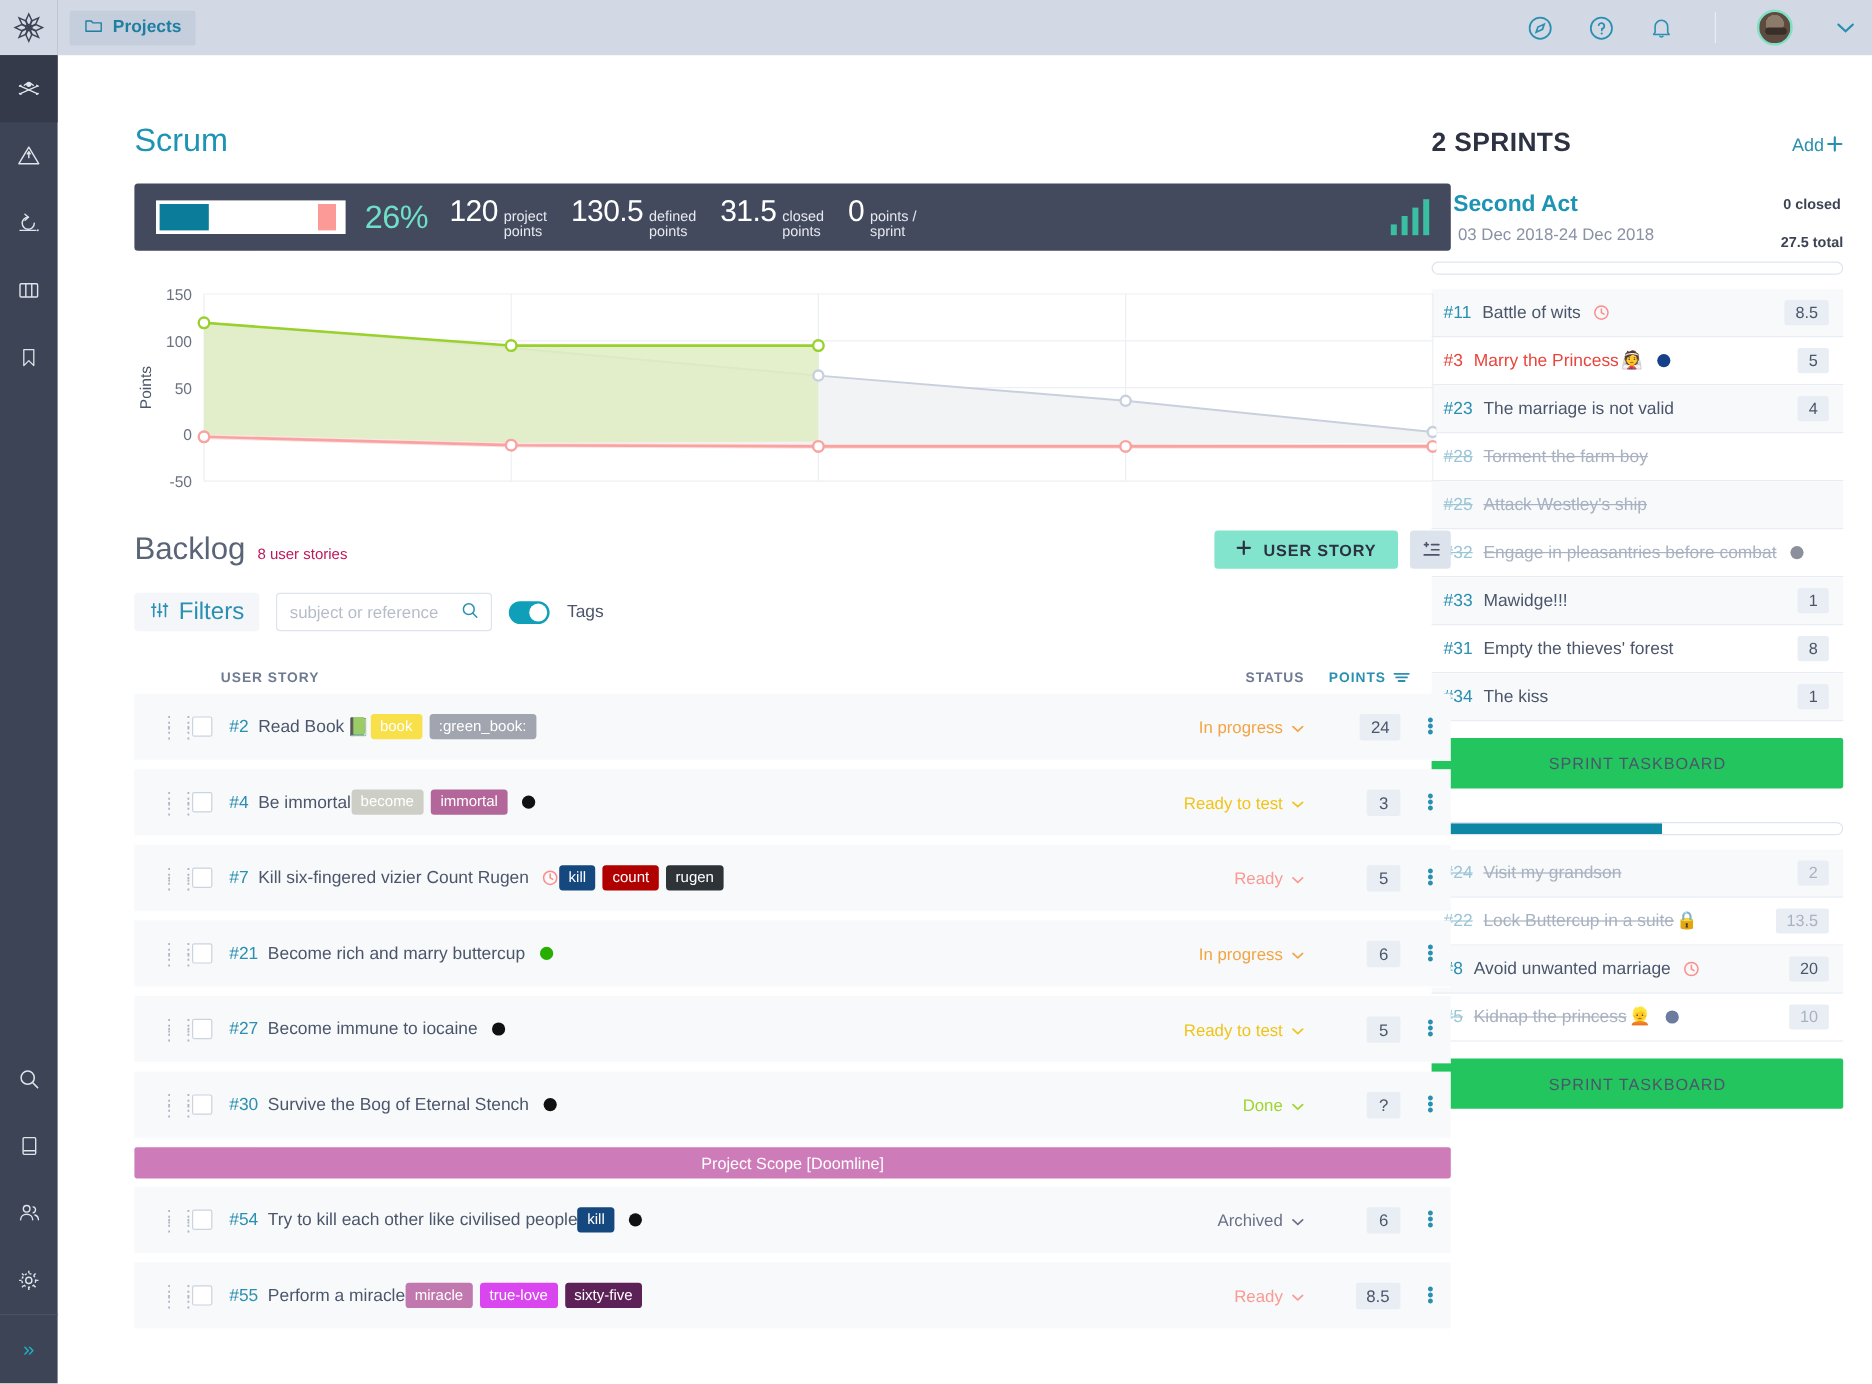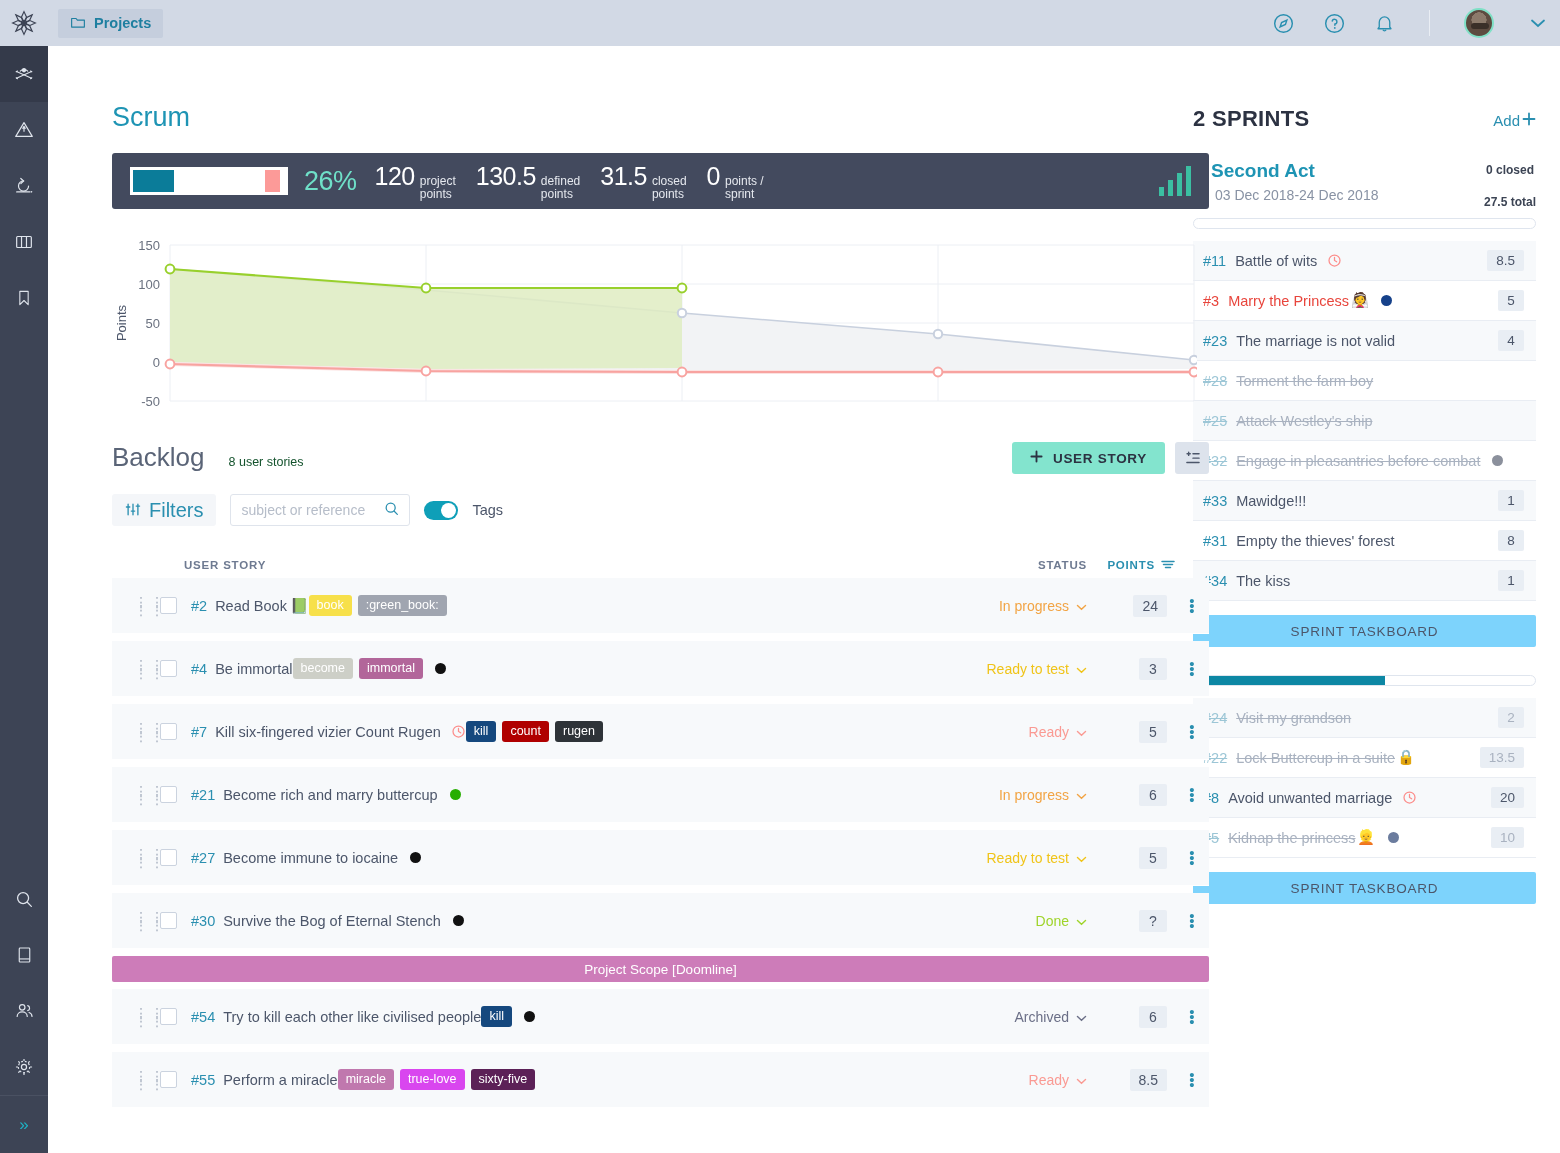--- a/index.html
+++ b/index.html
@@ -106,21 +106,21 @@
   
   .chart-area { margin: 14px 0 0 64px; width: 1085px; height: 185px; position: relative; text-align: center; }
   .chart-area svg { display: block; }
 
   
   .bl-head {
     margin: 34px 0 0 64px; width: 1097px;
     display: flex; align-items: baseline;
   }
   .bl-title { font-size: 26px; color: #5a6477; font-weight: normal; }
-  .bl-count { font-size: 12.5px; color: #14532d; margin-left: 24px; }
+  .bl-count { font-size: 12.5px; color: #be185d; margin-left: 10px; }
   .bl-head-spacer { flex: 1 1 auto; }
   .btn-us {
     background: #83e4ce; color: #2c3242; border: none; border-radius: 3px;
     height: 32px; padding: 0 18px; font-size: 13.5px; font-weight: bold;
     letter-spacing: .7px; cursor: pointer; display: inline-flex; align-items: center; gap: 10px;
     align-self: center;
   }
   .btn-bulk {
     width: 34px; height: 32px; background: #dde3ec; border: none; border-radius: 3px;
     margin-left: 10px; cursor: pointer; color: #4c566a; align-self: center;
@@ -227,21 +227,21 @@
   .sp-ref { color: #2a8fb0; margin-left: 10px; margin-right: 9px; cursor: pointer; }
   .sp-subj { color: #4c566a; cursor: pointer; }
   .sp-row.closed .sp-ref, .sp-row.closed .sp-subj { text-decoration: line-through; color: #a9b2c0; }
   .sp-row.closed .sp-ref { color: #9cc6d6; }
   .sp-row.blocked .sp-ref, .sp-row.blocked .sp-subj { color: #e8453c; }
   .sp-spacer { flex: 1 1 auto; }
   .sp-pts { font-size: 13.5px; color: #4c566a; padding-right: 12px; }
   .sp-pts span { background: #e9eef4; border-radius: 2px; padding: 3px 9px; display:inline-block; min-width: 26px; text-align: center; }
   .sp-row.closed .sp-pts span { color: #a9b2c0; }
   .taskboard-btn {
-    margin-top: 14px; height: 32px; background: #7dd3fc; color: #4c566a;
+    margin-top: 14px; height: 42px; background: #22c55e; color: #4c566a;
     display: flex; align-items: center; justify-content: center;
     font-size: 13.5px; letter-spacing: .8px; border-radius: 2px; cursor: pointer;
   }
   .sp-emoji { margin-left: 2px; }
 </style>
 </head>
 <body>
 
 <div class="app">
 

